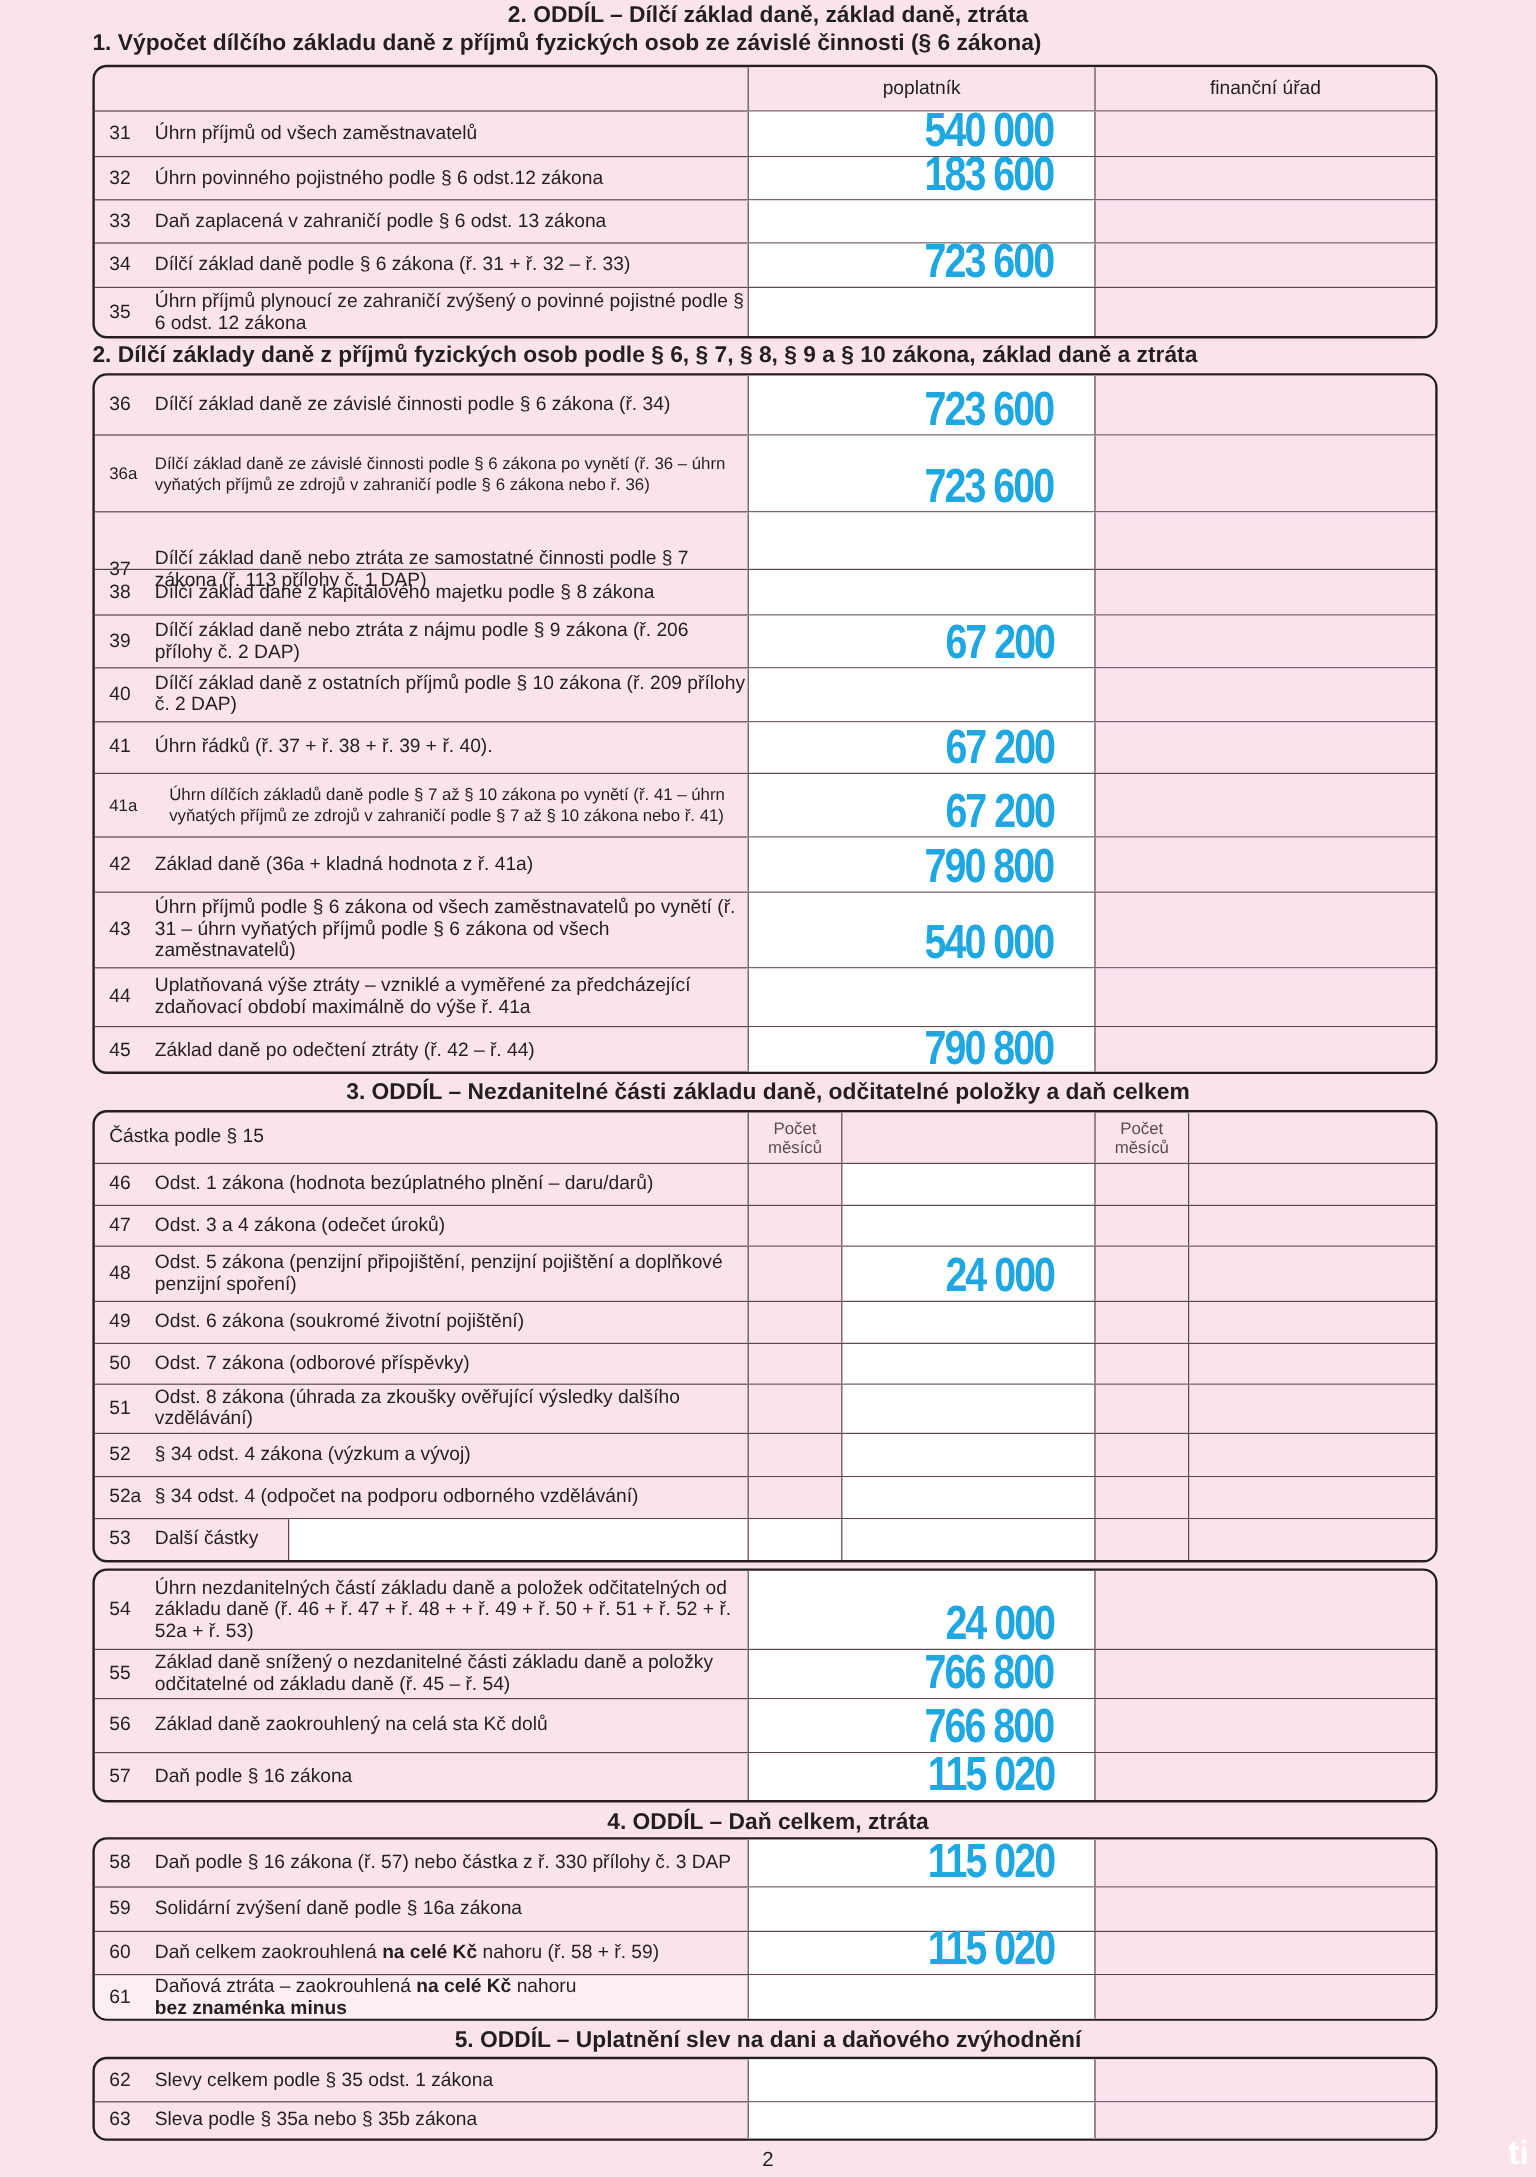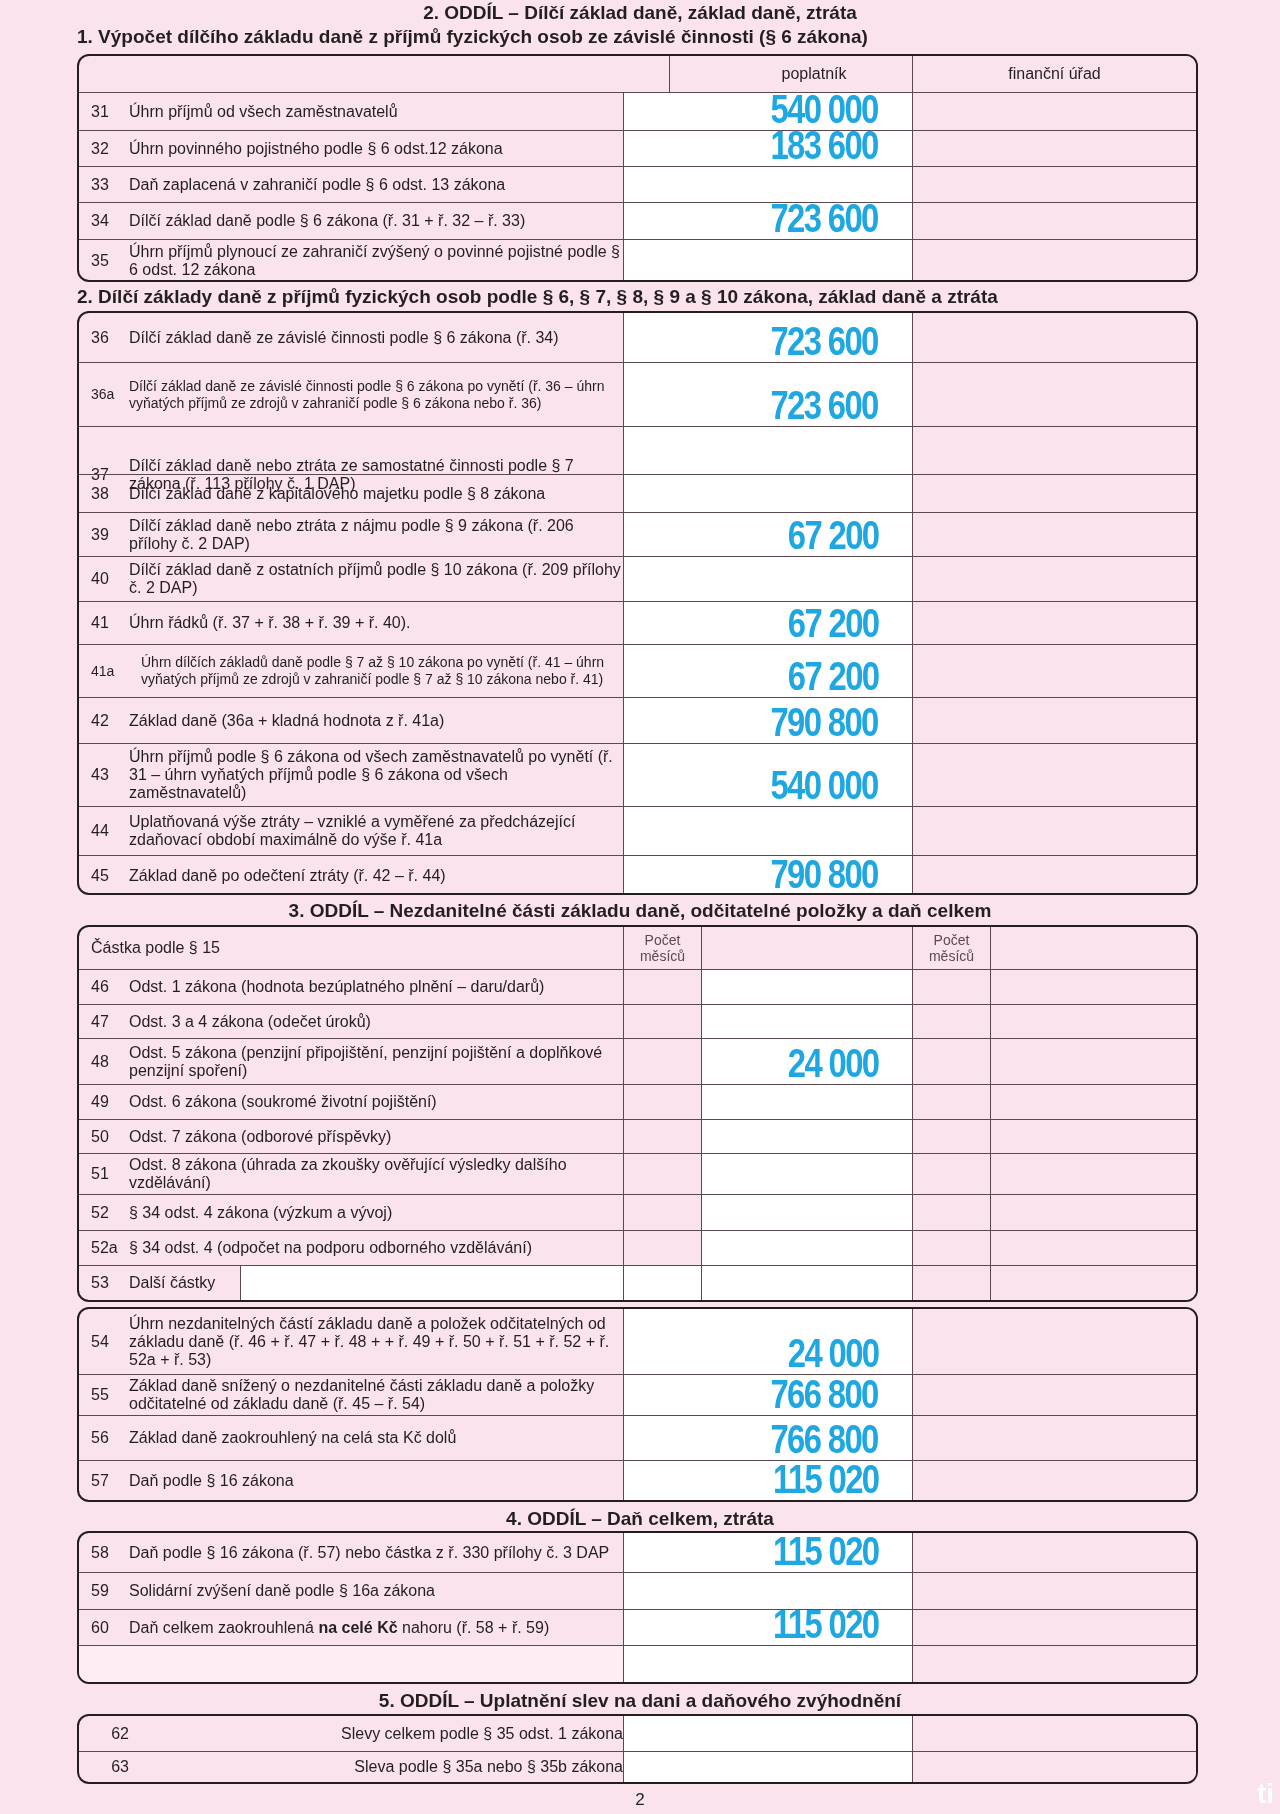--- a/index.html
+++ b/index.html
@@ -40,21 +40,21 @@
 </style>
 </head>
 <body>
 
 <div class="abs h-center" style="top:2px;">2. ODDÍL – Dílčí základ daně, základ daně, ztráta</div>
 <div class="abs h-left" style="top:26px;">1. Výpočet dílčího základu daně z příjmů fyzických osob ze závislé činnosti (§ 6 zákona)</div>
 
 <div class="tbl" style="top:54px; height:228px;">
   <div class="row first" style="top:0; height:36px;">
     <div class="cell" style="left:0; width:544px;"></div>
-    <div class="cell colhdr fu" style="left:544px; width:289px;margin-left:46px;">poplatník</div>
+    <div class="cell colhdr fu" style="left:544px; width:289px;">poplatník</div>
     <div class="cell colhdr fu" style="left:833px; right:0;">finanční úřad</div>
   </div>
   <div id="rows1">
       <div class="row" style="top: 36px; height: 38px;">
         <div class="cell desc" style="width: 544px;">
           <span class="num">31</span>
           <span class="txt">Úhrn příjmů od všech zaměstnavatelů</span>
         </div>
         <div class="cell val" style="left: 544px; width: 289px;">
           <span class="amt">540 000</span>
@@ -399,29 +399,33 @@
         <div class="cell desc" style="width: 544px;">
           <span class="num">60</span>
           <span class="txt"><span>Daň celkem zaokrouhlená </span><span class="b">na celé Kč</span><span> nahoru (ř. 58 + ř. 59)</span></span>
         </div>
         <div class="cell val" style="left: 544px; width: 289px;">
           <span class="amt">115 020</span>
         </div>
         <div class="cell fu" style="left: 833px; right: 0px;"></div>
       </div>
       <div class="row" style="top: 112px; height: 39px; background: rgb(253, 238, 244);">
+        <div class="cell desc" style="width: 544px;">
+          <span class="num">61</span>
+          <span class="txt"><span>Daňová ztráta – zaokrouhlená </span><span class="b">na celé Kč</span><span> nahoru</span><br><span class="b">bez znaménka minus</span></span>
+        </div>
         <div class="cell val" style="left: 544px; width: 289px;"></div>
         <div class="cell fu" style="left: 833px; right: 0px;"></div>
       </div>
     </div>
 </div>
 
 <div class="abs h-center" style="top:1690px;">5. ODDÍL – Uplatnění slev na dani a daňového zvýhodnění</div>
 
-<div class="tbl" style="top:1714px; height:70px;text-align:right;">
+<div class="tbl" style="top:1714px; height:70px;">
   <div id="rows5">
       <div class="row first" style="top: 0px; height: 35px;">
         <div class="cell desc" style="width: 544px;">
           <span class="num">62</span>
           <span class="txt">Slevy celkem podle § 35 odst. 1 zákona</span>
         </div>
         <div class="cell val" style="left: 544px; width: 289px;"></div>
         <div class="cell fu" style="left: 833px; right: 0px;"></div>
       </div>
       <div class="row" style="top: 35px; height: 31px;">

